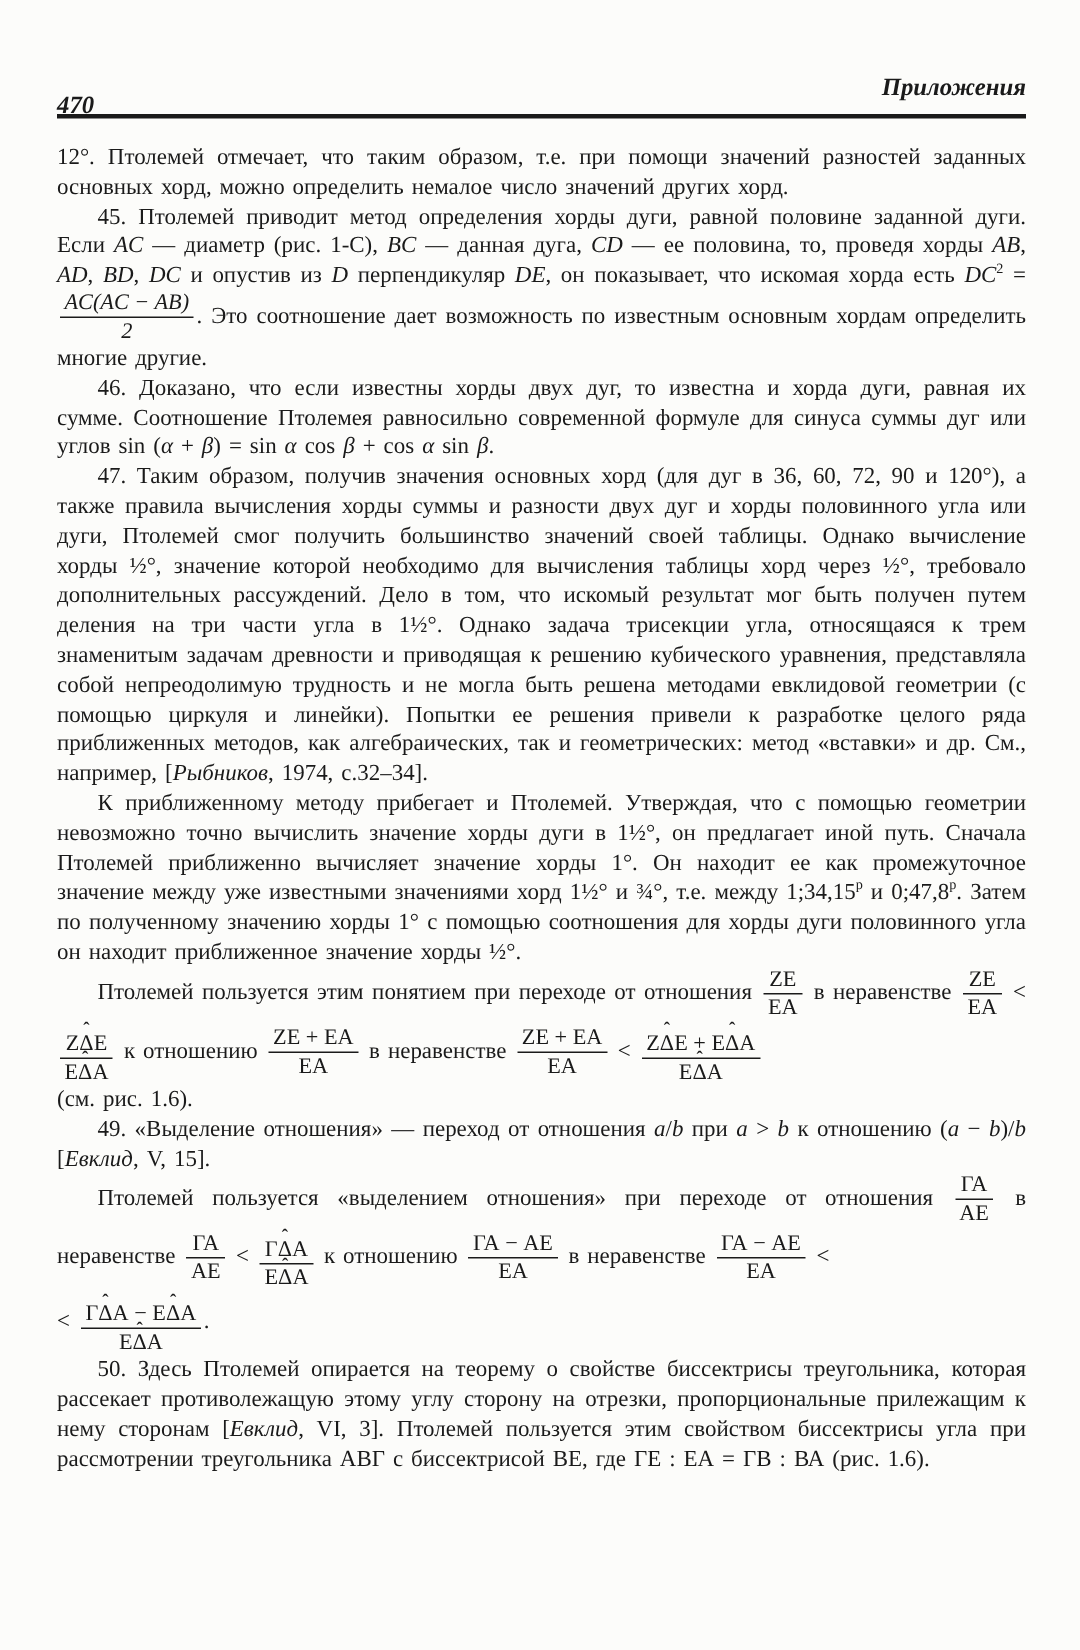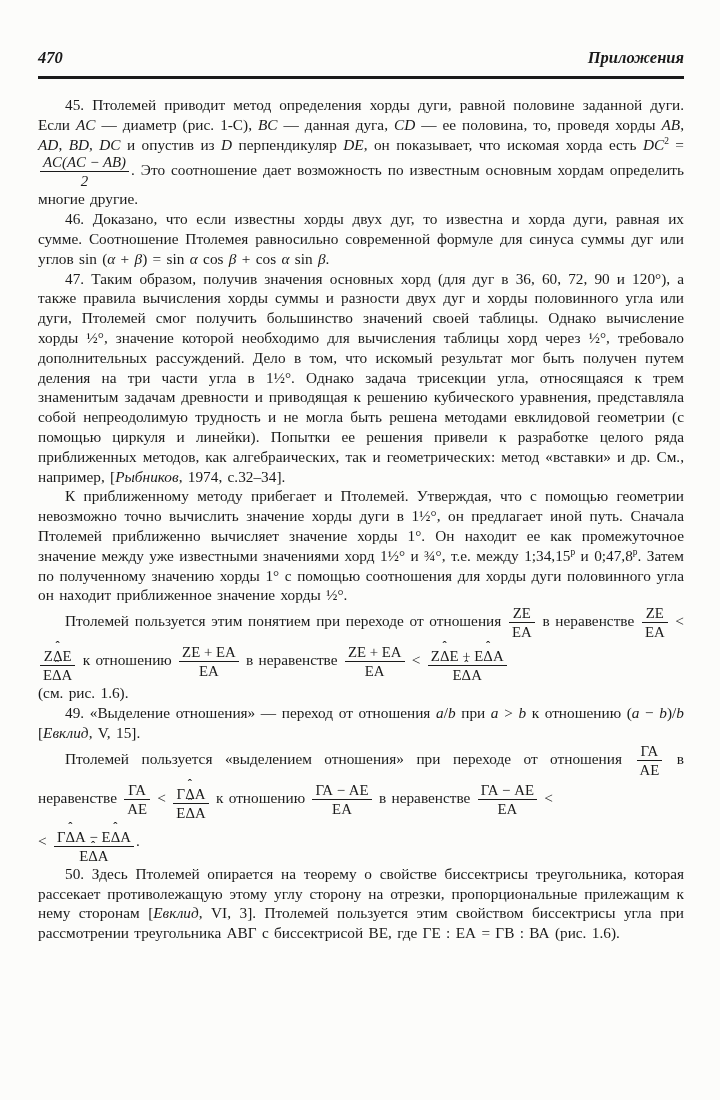--- a/index.html
+++ b/index.html
@@ -10,21 +10,21 @@
   html,body{margin:0;padding:0;}
   body{background:var(--bg);}
   .page{
     width:720px;height:1100px;box-sizing:border-box;
     padding:10px 36px 0 38px;overflow:hidden;
     font-family:"Liberation Serif","DejaVu Serif",serif;
     font-size:15.3px;line-height:19.8px;color:var(--text);
     background:var(--bg);
   }
   .page-header{position:relative;height:24px;font-style:italic;font-weight:bold;font-size:16.5px;line-height:24px;}
-  .page-number{position:absolute;left:0;top:0;}
+  .page-number{position:absolute;left:0;top:12px;}
   .header-title{display:block;text-align:right;margin-top:36px;}
   .rule{height:3px;background:var(--rule);margin:6px 0 16px 0;}
   .para{margin:0;text-align:justify;word-spacing:1.5px;}
   .para.indent{text-indent:27px;}
   i{}
   sup{font-size:0.62em;vertical-align:super;line-height:0;}
   .frac{
     display:inline-block;vertical-align:middle;text-align:center;
     padding:0 2px;line-height:1.08;font-size:0.97em;word-spacing:0;
     text-indent:0;
@@ -42,20 +42,21 @@
 </head>
 <body>
 
 <div class="page">
   <header class="page-header">
     <span class="page-number">470</span>
     <span class="header-title">Приложения</span>
   </header>
   <div class="rule"></div>
   <main class="page-body">
+      <p class="para">12°. Птолемей отмечает, что таким образом, т.е. при помощи значений разностей заданных основных хорд, можно определить немалое число значений других хорд.</p>
       <p class="para indent">45. Птолемей приводит метод определения хорды дуги, равной половине заданной дуги. Если <i>AC</i> — диаметр (рис. 1-С), <i>BC</i> — данная дуга, <i>CD</i> — ее половина, то, проведя хорды <i>AB</i>, <i>AD</i>, <i>BD</i>, <i>DC</i> и опустив из <i>D</i> перпендикуляр <i>DE</i>, он показывает, что искомая хорда есть <i>DC</i><sup>2</sup> = <span class="frac it"><span class="num">AC(AC − AB)</span><span class="den">2</span></span>. Это соотношение дает возможность по известным основным хордам определить многие другие.</p>
       <p class="para indent">46. Доказано, что если известны хорды двух дуг, то известна и хорда дуги, равная их сумме. Соотношение Птолемея равносильно современной формуле для синуса суммы дуг или углов sin (<i>α</i> + <i>β</i>) = sin <i>α</i> cos <i>β</i> + cos <i>α</i> sin <i>β</i>.</p>
       <p class="para indent">47. Таким образом, получив значения основных хорд (для дуг в 36, 60, 72, 90 и 120°), а также правила вычисления хорды суммы и разности двух дуг и хорды половинного угла или дуги, Птолемей смог получить большинство значений своей таблицы. Однако вычисление хорды ½°, значение которой необходимо для вычисления таблицы хорд через ½°, требовало дополнительных рассуждений. Дело в том, что искомый результат мог быть получен путем деления на три части угла в 1½°. Однако задача трисекции угла, относящаяся к трем знаменитым задачам древности и приводящая к решению кубического уравнения, представляла собой непреодолимую трудность и не могла быть решена методами евклидовой геометрии (с помощью циркуля и линейки). Попытки ее решения привели к разработке целого ряда приближенных методов, как алгебраических, так и геометрических: метод «вставки» и др. См., например, [<i>Рыбников</i>, 1974, с.32–34].</p>
       <p class="para indent">К приближенному методу прибегает и Птолемей. Утверждая, что с помощью геометрии невозможно точно вычислить значение хорды дуги в 1½°, он предлагает иной путь. Сначала Птолемей приближенно вычисляет значение хорды 1°. Он находит ее как промежуточное значение между уже известными значениями хорд 1½° и ¾°, т.е. между 1;34,15<sup>р</sup> и 0;47,8<sup>р</sup>. Затем по полученному значению хорды 1° с помощью соотношения для хорды дуги половинного угла он находит приближенное значение хорды ½°.</p>
       <p class="para indent">Птолемей пользуется этим понятием при переходе от отношения <span class="frac"><span class="num">ZE</span><span class="den">EA</span></span> в неравенстве <span class="frac"><span class="num">ZE</span><span class="den">EA</span></span> &lt; <span class="frac"><span class="num hashat">Z<span class="hatw">Δ<span class="hat">ˆ</span></span>E</span><span class="den">E<span class="hatw">Δ<span class="hat">ˆ</span></span>A</span></span> к отношению <span class="frac"><span class="num">ZE + EA</span><span class="den">EA</span></span> в неравенстве <span class="frac"><span class="num">ZE + EA</span><span class="den">EA</span></span> &lt; <span class="frac"><span class="num hashat">Z<span class="hatw">Δ<span class="hat">ˆ</span></span>E + E<span class="hatw">Δ<span class="hat">ˆ</span></span>A</span><span class="den">E<span class="hatw">Δ<span class="hat">ˆ</span></span>A</span></span><br>(см. рис. 1.6).</p>
       <p class="para indent">49. «Выделение отношения» — переход от отношения <i>a</i>/<i>b</i> при <i>a</i> &gt; <i>b</i> к отношению (<i>a</i> − <i>b</i>)/<i>b</i> [<i>Евклид</i>, V, 15].</p>
       <p class="para indent">Птолемей пользуется «выделением отношения» при переходе от отношения <span class="frac"><span class="num">ГА</span><span class="den">АЕ</span></span> в неравенстве <span class="frac"><span class="num">ГА</span><span class="den">АЕ</span></span> &lt; <span class="frac"><span class="num hashat">Г<span class="hatw">Δ<span class="hat">ˆ</span></span>А</span><span class="den">Е<span class="hatw">Δ<span class="hat">ˆ</span></span>А</span></span> к отношению <span class="frac"><span class="num">ГА − АЕ</span><span class="den">ЕА</span></span> в неравенстве <span class="frac"><span class="num">ГА − АЕ</span><span class="den">ЕА</span></span> &lt;<br>&lt; <span class="frac"><span class="num hashat">Г<span class="hatw">Δ<span class="hat">ˆ</span></span>А − Е<span class="hatw">Δ<span class="hat">ˆ</span></span>А</span><span class="den">Е<span class="hatw">Δ<span class="hat">ˆ</span></span>А</span></span>.</p>
       <p class="para indent">50. Здесь Птолемей опирается на теорему о свойстве биссектрисы треугольника, которая рассекает противолежащую этому углу сторону на отрезки, пропорциональные прилежащим к нему сторонам [<i>Евклид</i>, VI, 3]. Птолемей пользуется этим свойством биссектрисы угла при рассмотрении треугольника АВГ с биссектрисой ВЕ, где ГЕ : ЕА = ГВ : ВА (рис. 1.6).</p>
     </main>
 </div>

